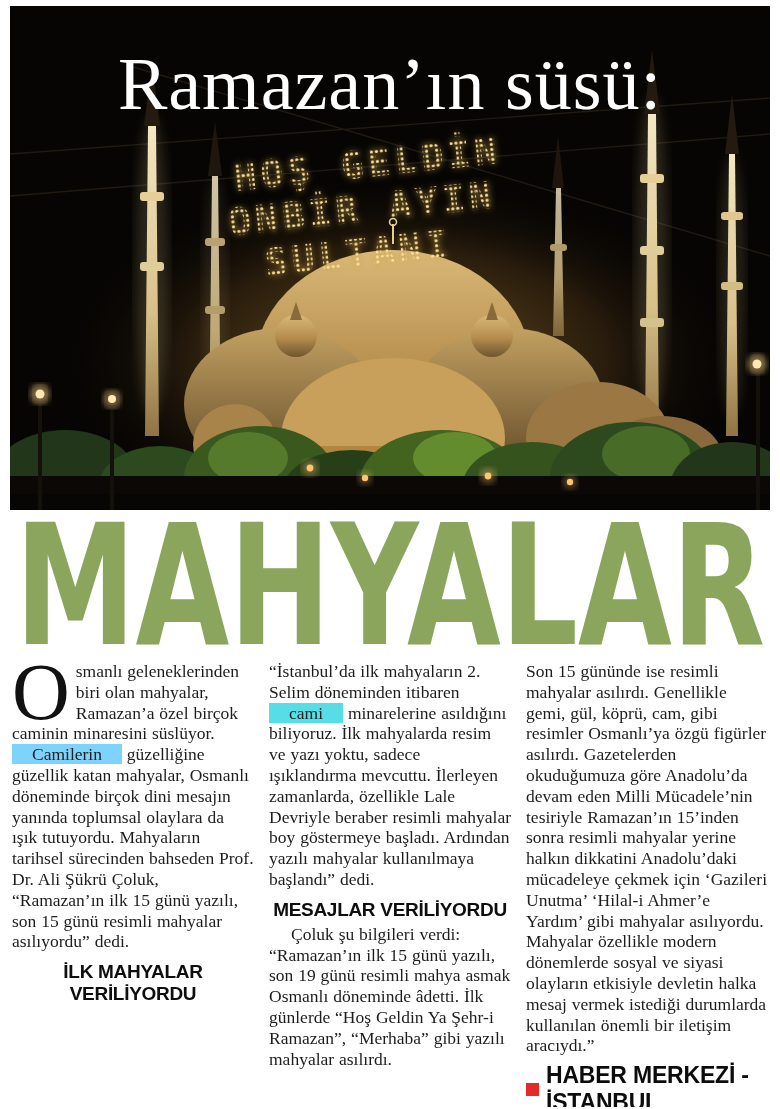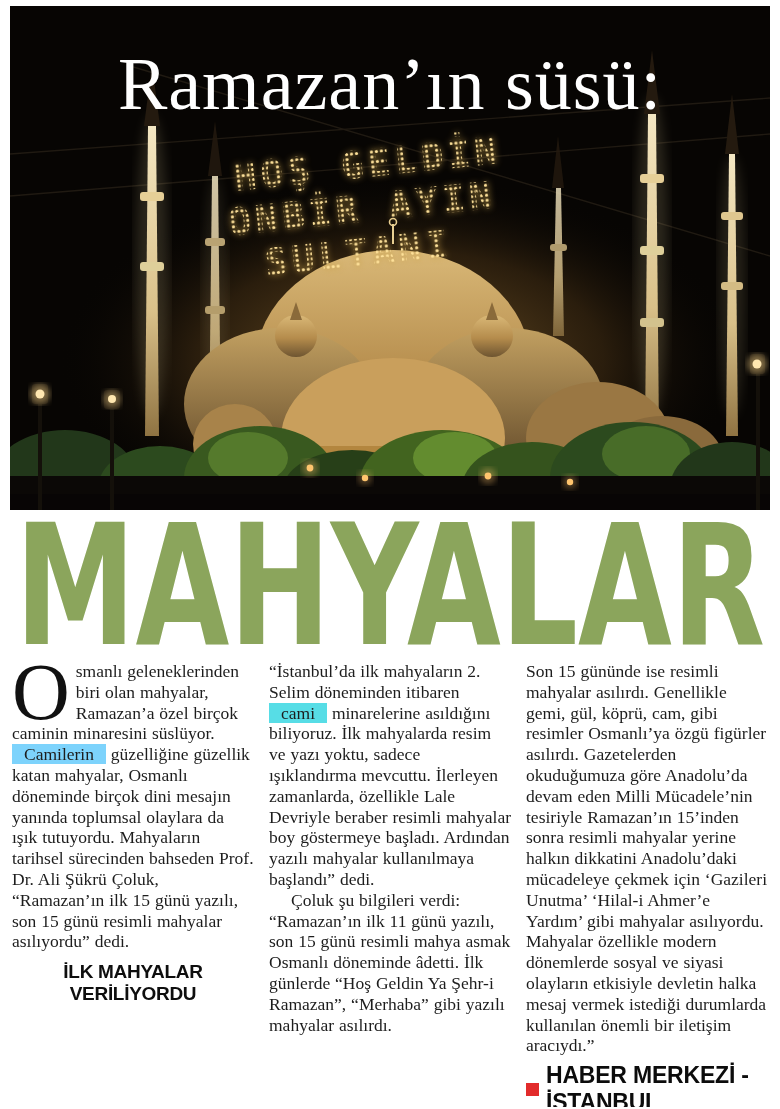--- a/index.html
+++ b/index.html
@@ -36,21 +36,21 @@
   .para.indent{text-indent:22px;}
   .dropcap{
     float:left;font-size:80px;line-height:62px;padding:0 6px 0 0;
     font-family:"Liberation Serif","DejaVu Serif",serif;color:#111;
   }
   .subhead{
     margin:9px 0 3px 0;text-align:center;
     font-family:"Liberation Sans","DejaVu Sans",sans-serif;
     font-size:19px;font-weight:bold;letter-spacing:-0.3px;color:#0e0e0e;
   }
-  .hl{padding:0 12px;}
+  .hl{padding:0 20px;}
   .hl-orange{background:#7dd3fc;}
   .hl-green{background:#3fd43f;}
   .hl-cyan{background:#57dde6;}
   .byline{
     display:flex;align-items:center;gap:7px;margin-top:6px;
     font-family:"Liberation Sans","DejaVu Sans",sans-serif;
     font-size:23px;font-weight:bold;color:#0c0c0c;letter-spacing:-0.2px;
   }
   .byline-sq{width:13px;height:13px;background:#e22b2b;flex:0 0 auto;}
   .mahya-text{
@@ -239,21 +239,22 @@
   </svg>
 </div>
 
 <div class="columns">
   <div class="col">
       <p class="para"><span class="dropcap">O</span>smanlı geleneklerinden biri olan mahyalar, Ramazan’a özel birçok caminin minaresini süslüyor. <span class="hl hl-orange">Camilerin</span> güzelliğine güzellik katan mahyalar, Osmanlı döneminde birçok dini mesajın yanında toplumsal olaylara da ışık tutuyordu. Mahyaların tarihsel sürecinden bahseden Prof. Dr. Ali Şükrü Çoluk, “Ramazan’ın ilk 15 günü yazılı, son 15 günü resimli mahyalar asılıyordu” dedi.</p>
       <h3 class="subhead">İLK MAHYALAR VERİLİYORDU</h3>
     </div>
   <div class="col">
       <p class="para">“İstanbul’da ilk mahyaların 2. Selim döneminden itibaren <span class="hl hl-cyan">cami</span> minarelerine asıldığını biliyoruz. İlk mahyalarda resim ve yazı yoktu, sadece ışıklandırma mevcuttu. İlerleyen zamanlarda, özellikle Lale Devriyle beraber resimli mahyalar boy göstermeye başladı. Ardından yazılı mahyalar kullanılmaya başlandı” dedi.</p>
-      <p class="para indent">Çoluk şu bilgileri verdi: “Ramazan’ın ilk 11 günü yazılı, son 15 günü resimli mahya asmak Osmanlı döneminde âdetti. İlk günlerde “Hoş Geldin Ya Şehr-i Ramazan”, “Merhaba” gibi yazılı mahyalar asılırdı.</p>
+      <h3 class="subhead">MESAJLAR VERİLİYORDU</h3>
+      <p class="para indent">Çoluk şu bilgileri verdi: “Ramazan’ın ilk 15 günü yazılı, son 19 günü resimli mahya asmak Osmanlı döneminde âdetti. İlk günlerde “Hoş Geldin Ya Şehr-i Ramazan”, “Merhaba” gibi yazılı mahyalar asılırdı.</p>
     </div>
   <div class="col">
       <p class="para">Son 15 gününde ise resimli mahyalar asılırdı. Genellikle gemi, gül, köprü, cam, gibi resimler Osmanlı’ya özgü figürler asılırdı. Gazetelerden okuduğumuza göre Anadolu’da devam eden Milli Mücadele’nin tesiriyle Ramazan’ın 15’inden sonra resimli mahyalar yerine halkın dikkatini Anadolu’daki mücadeleye çekmek için ‘Gazileri Unutma’ ‘Hilal-i Ahmer’e Yardım’ gibi mahyalar asılıyordu. Mahyalar özellikle modern dönemlerde sosyal ve siyasi olayların etkisiyle devletin halka mesaj vermek istediği durumlarda kullanılan önemli bir iletişim aracıydı.”</p>
       <div class="byline">
         <span class="byline-sq"></span>
         <span>HABER MERKEZİ - İSTANBUL</span>
       </div>
     </div>
 </div>
 

